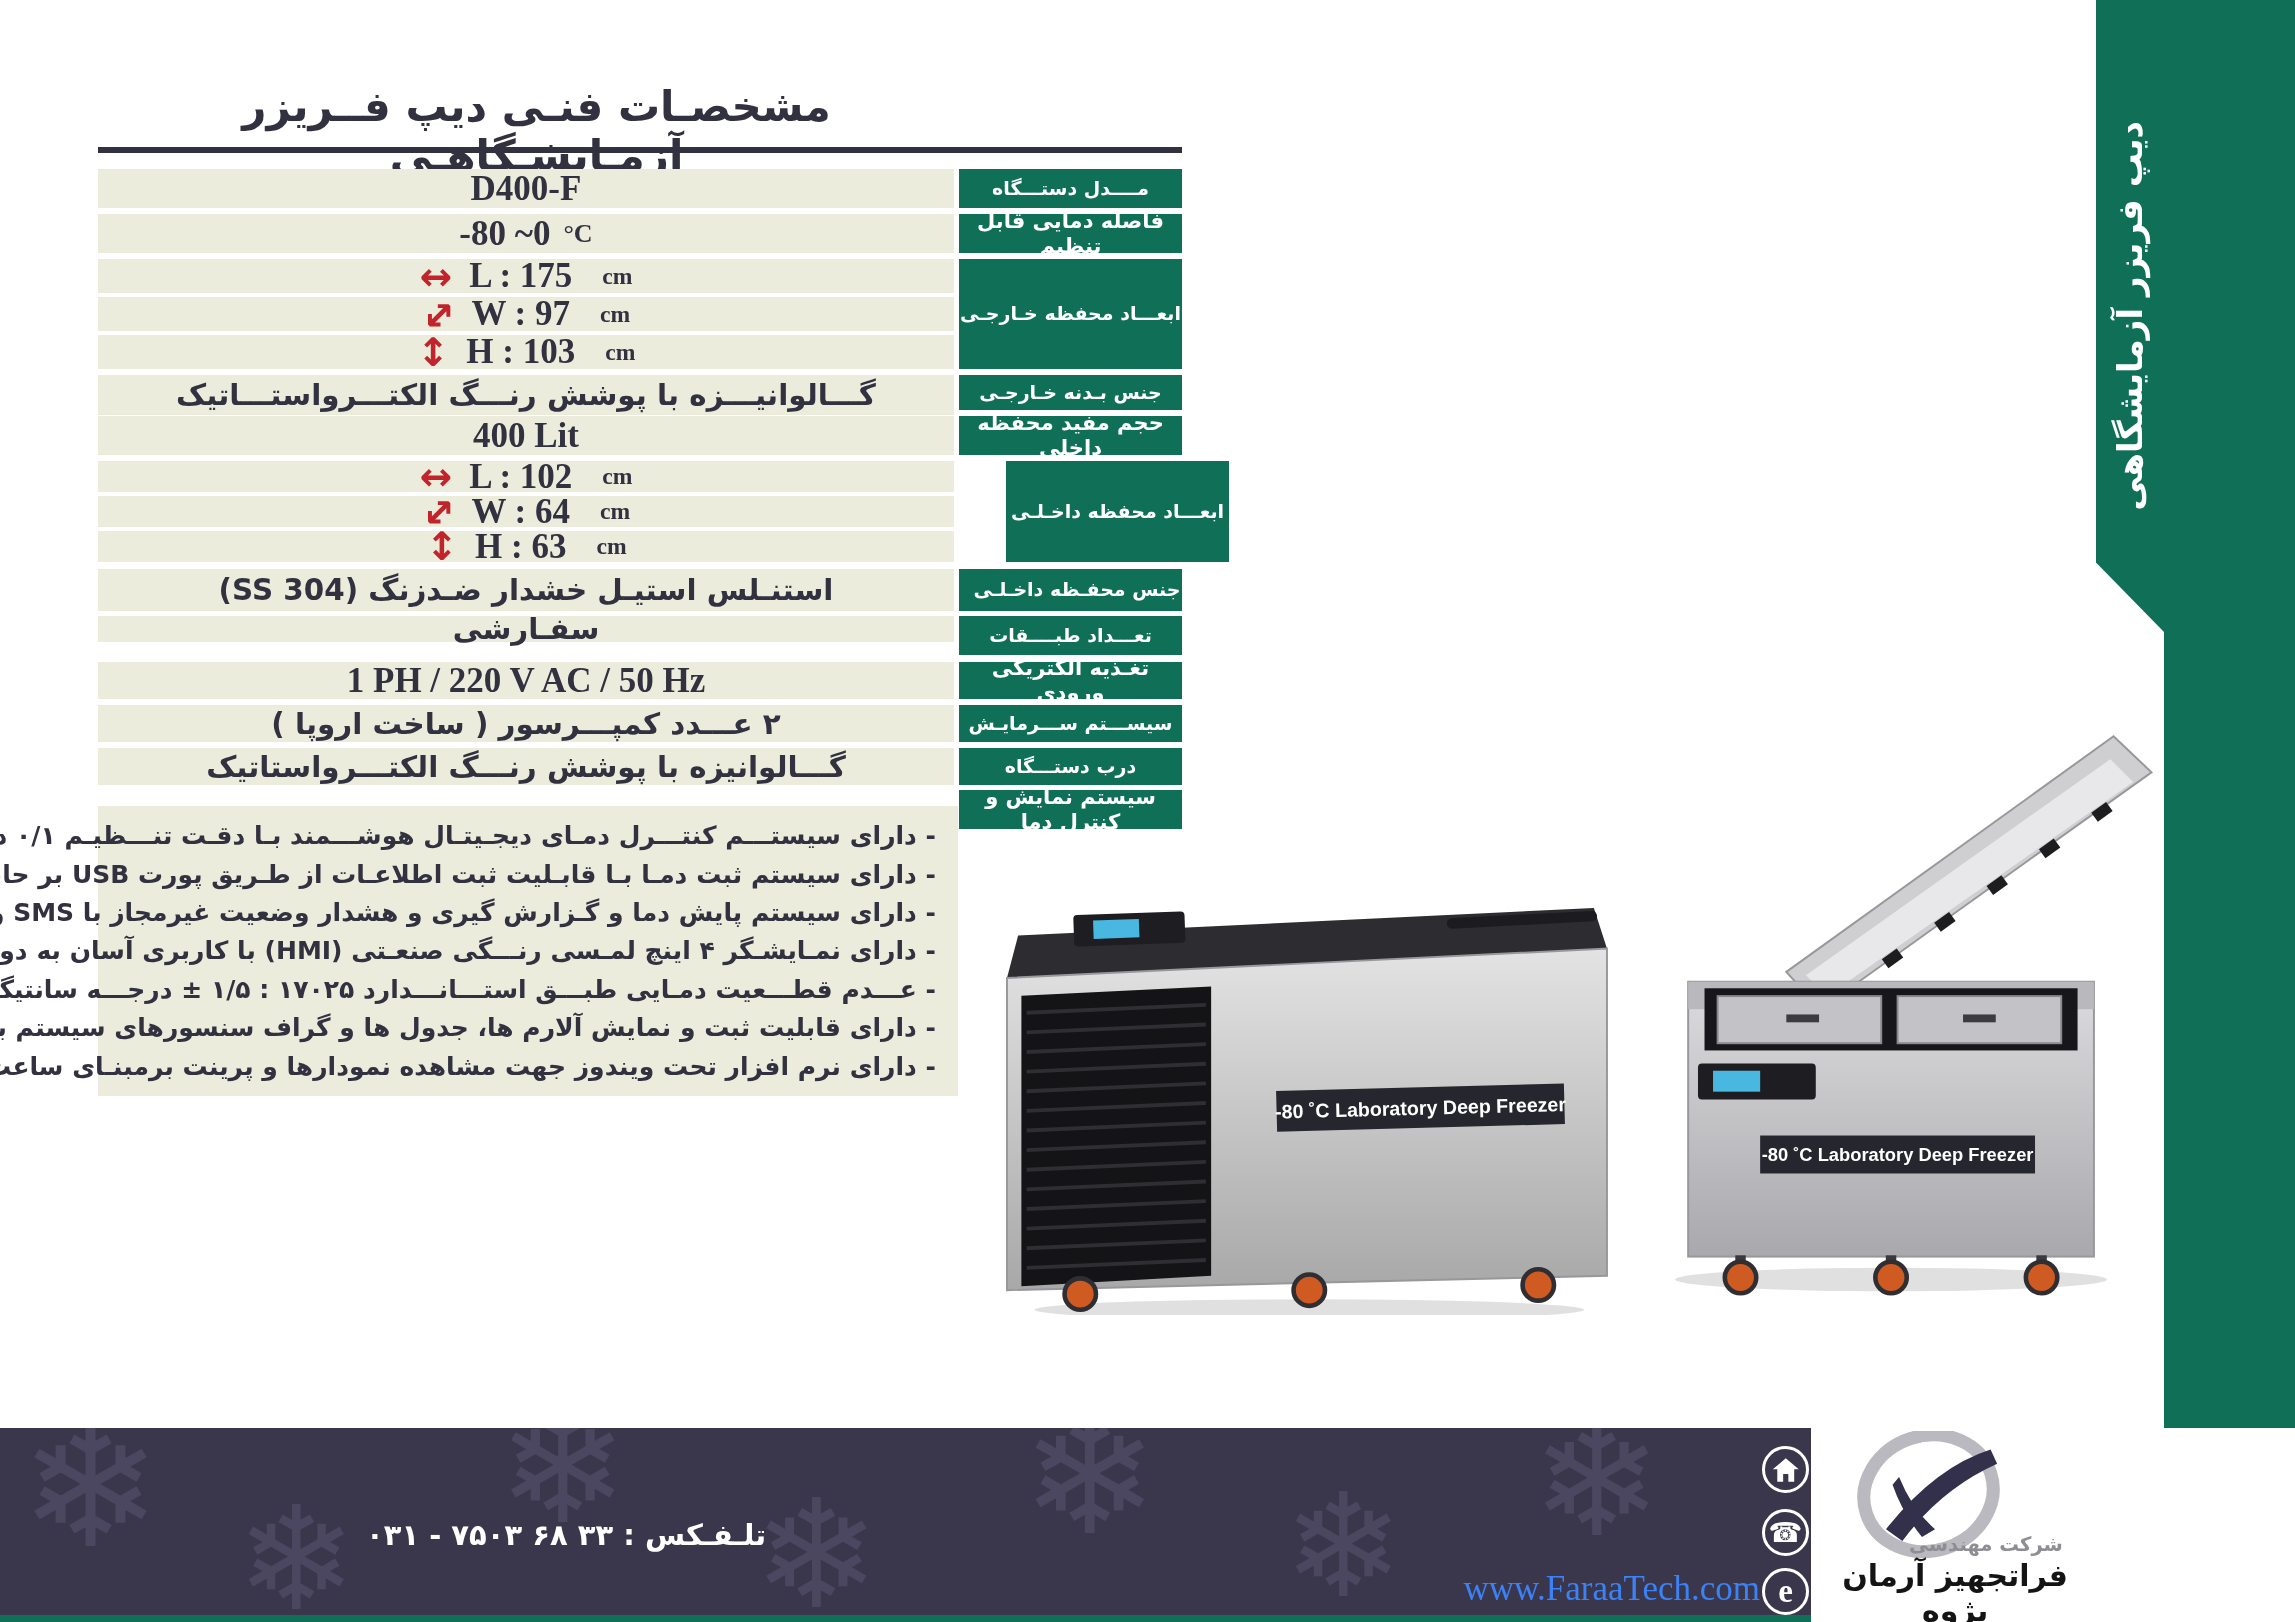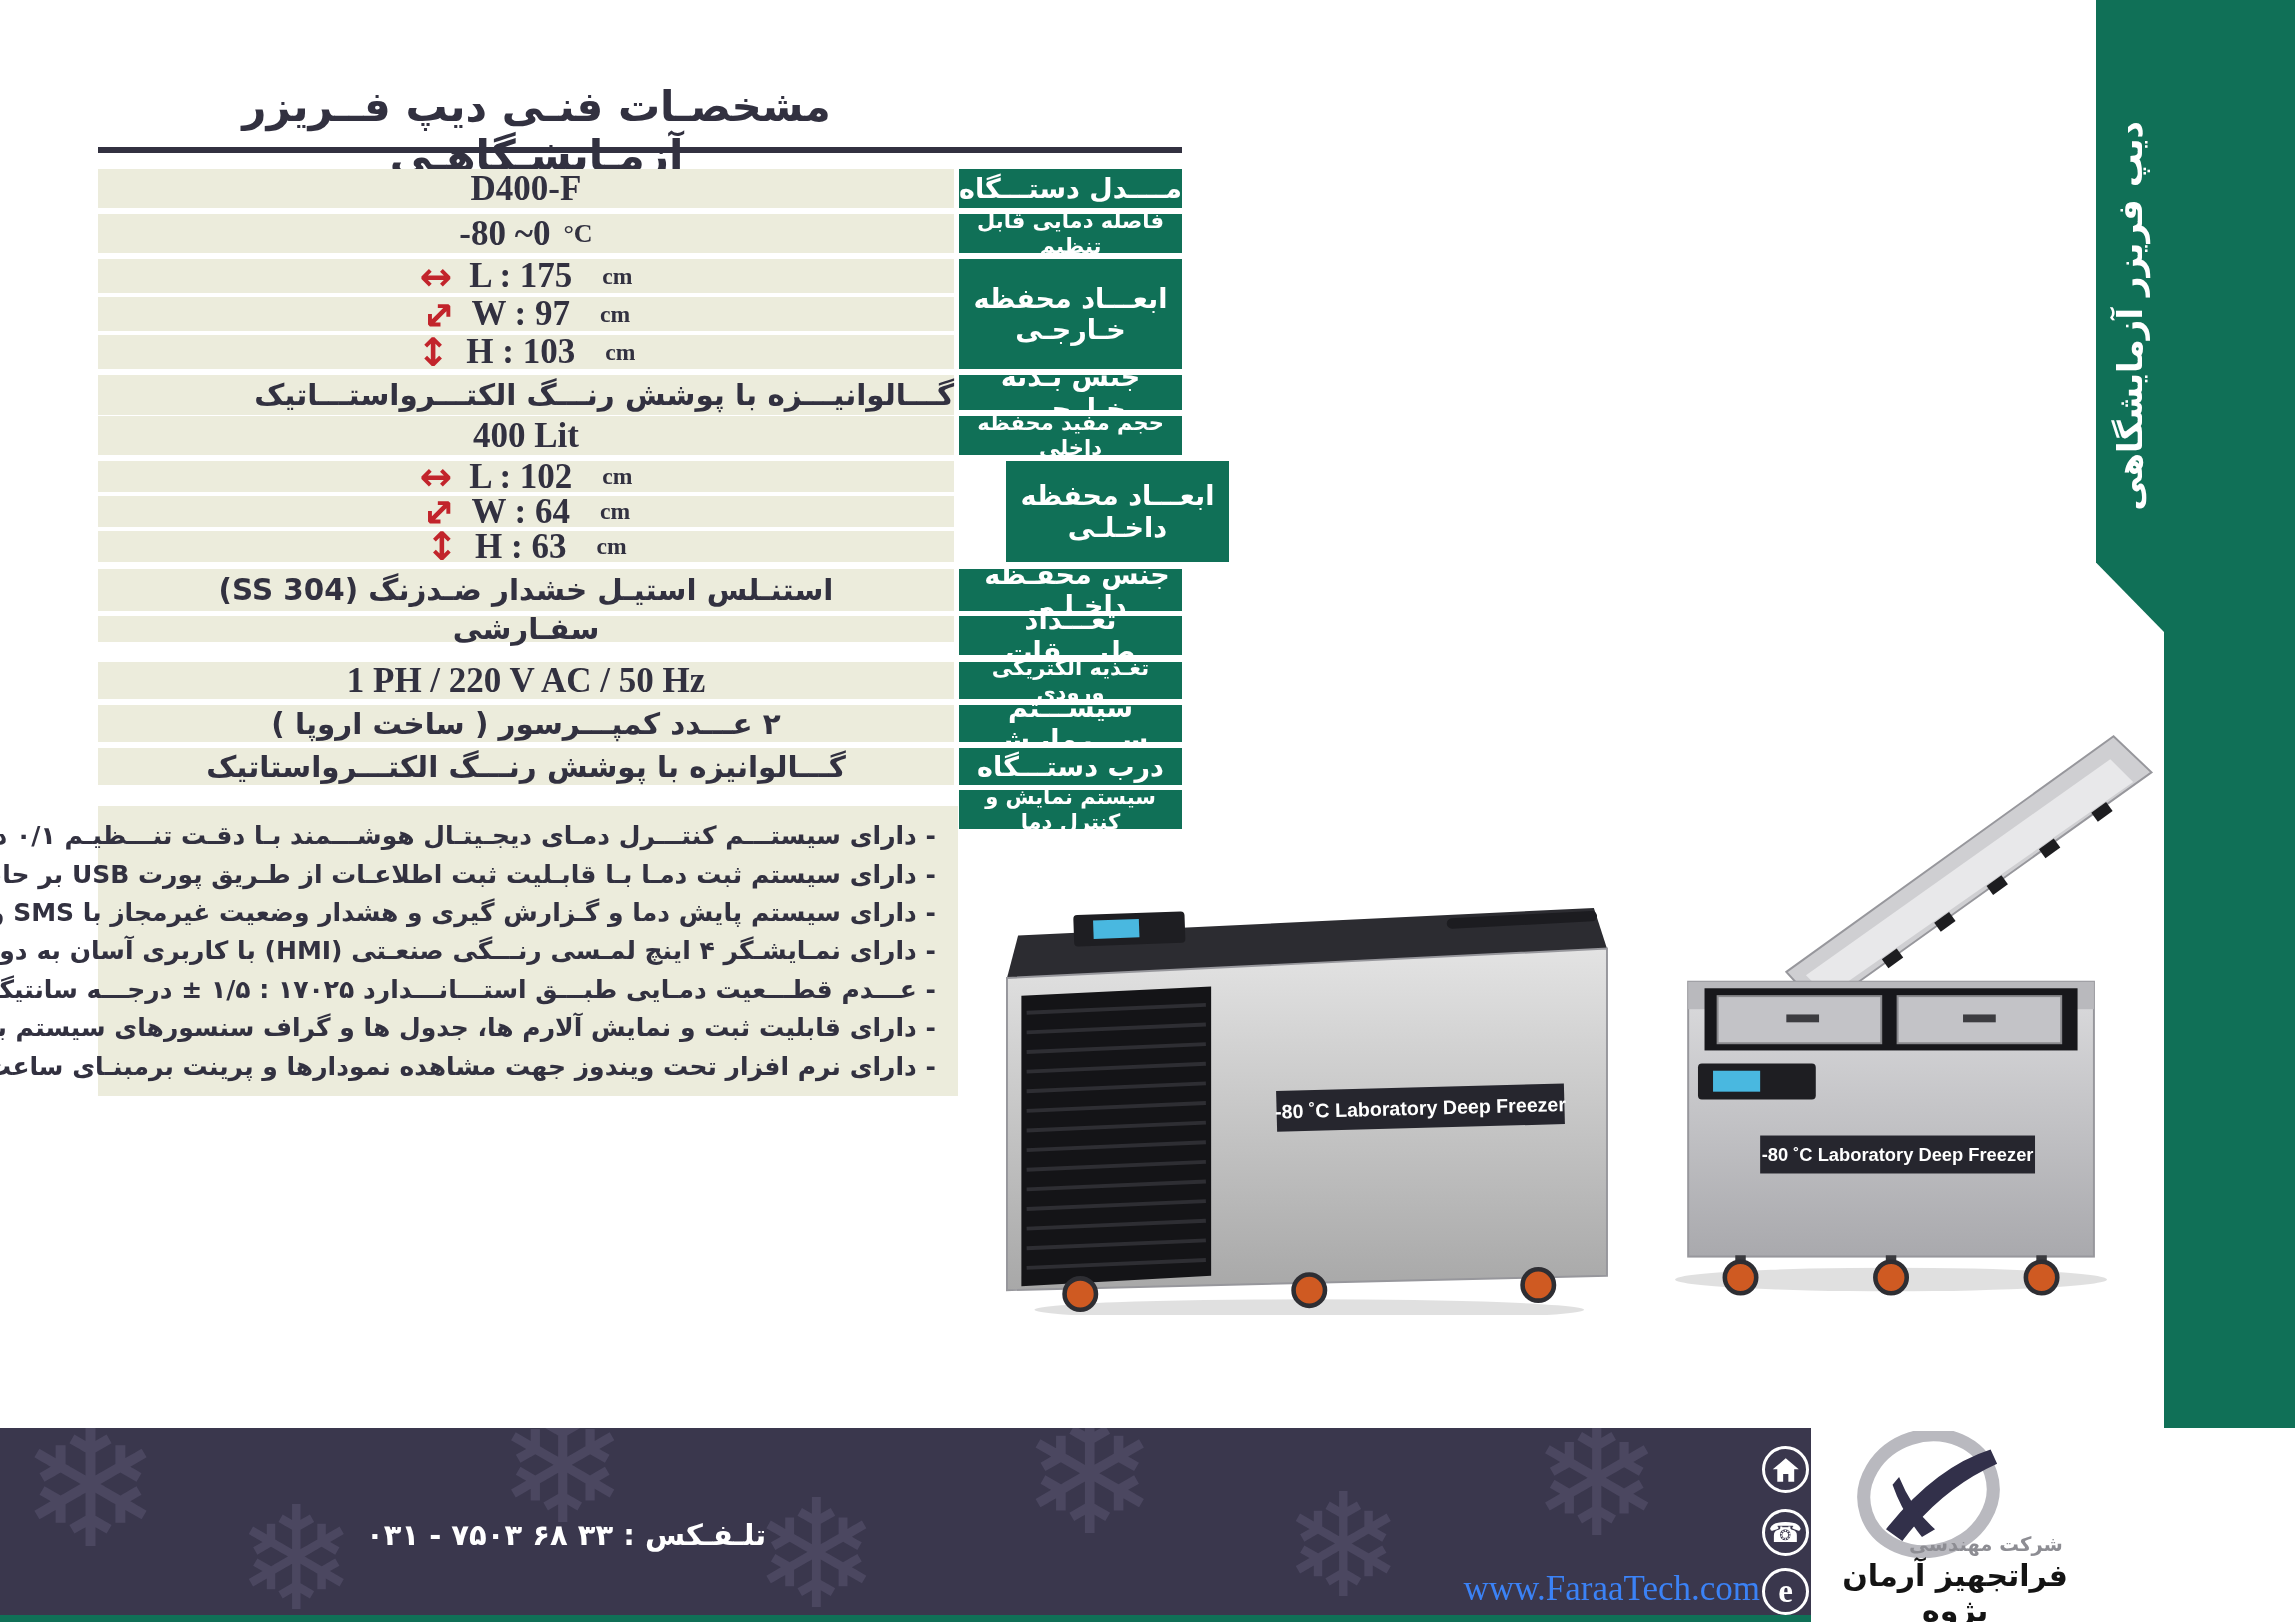--- a/index.html
+++ b/index.html
@@ -17,21 +17,21 @@
   
   .title{position:absolute;top:82px;left:98px;width:877px;text-align:center;
          font-size:42px;font-weight:700;color:var(--navy);direction:rtl;letter-spacing:0.7px;}
   .title-rule{position:absolute;top:147px;left:98px;width:1084px;height:5.9px;background:var(--navy);}
 
   
   .row-val{position:absolute;left:98px;width:856px;background:var(--row);
            display:flex;align-items:center;justify-content:center;color:var(--navy);}
   .row-hdr{position:absolute;left:959px;width:223px;background:var(--green);color:#fff;
            display:flex;align-items:center;justify-content:center;font-weight:700;
-           font-size:27px;direction:rtl;text-align:center;line-height:1.15;}
+           font-size:19px;direction:rtl;text-align:center;line-height:1.15;}
   .row-hdr.hs{font-size:21px;}
   .lat{font-family:"Liberation Serif",serif;font-size:35px;font-weight:700;}
   .fa-val{font-size:29.4px;font-weight:700;direction:rtl;}
   .unit{font-family:"Liberation Serif",serif;font-size:23.6px;font-weight:700;margin-left:13px;}
   .sup{vertical-align:9.2px;font-size:26px;}
   .dimrow{display:flex;align-items:center;justify-content:center;gap:17px;direction:ltr;}
   .arr{color:var(--red);font-size:39px;font-weight:700;line-height:1;display:inline-block;}
   .arr.d{transform:rotate(-45deg);}
 
   
@@ -93,21 +93,21 @@
       <span class="unit">cm</span>
       </span>
   </div>
   <div class="row-val" style="top:335px;height:34px;">
     <span class="dimrow">
         <span class="arr">↕</span>
       <span class="lat">H :  103</span>
       <span class="unit">cm</span>
       </span>
   </div>
-  <div class="row-val" style="top:375px;height:40px;justify-content:flex-end;">
+  <div class="row-val" style="top:375px;height:40px;">
     <span class="fa-val">گـــالوانیـــزه با پوشش رنـــگ الکتـــرواستـــاتیک</span>
   </div>
   <div class="row-val" style="top:416px;height:39px;">
     <span class="lat">400 Lit</span>
   </div>
   <div class="row-val" style="top:461px;height:31px;">
     <span class="dimrow">
         <span class="arr">↔</span>
       <span class="lat">L : 102</span>
       <span class="unit">cm</span>

